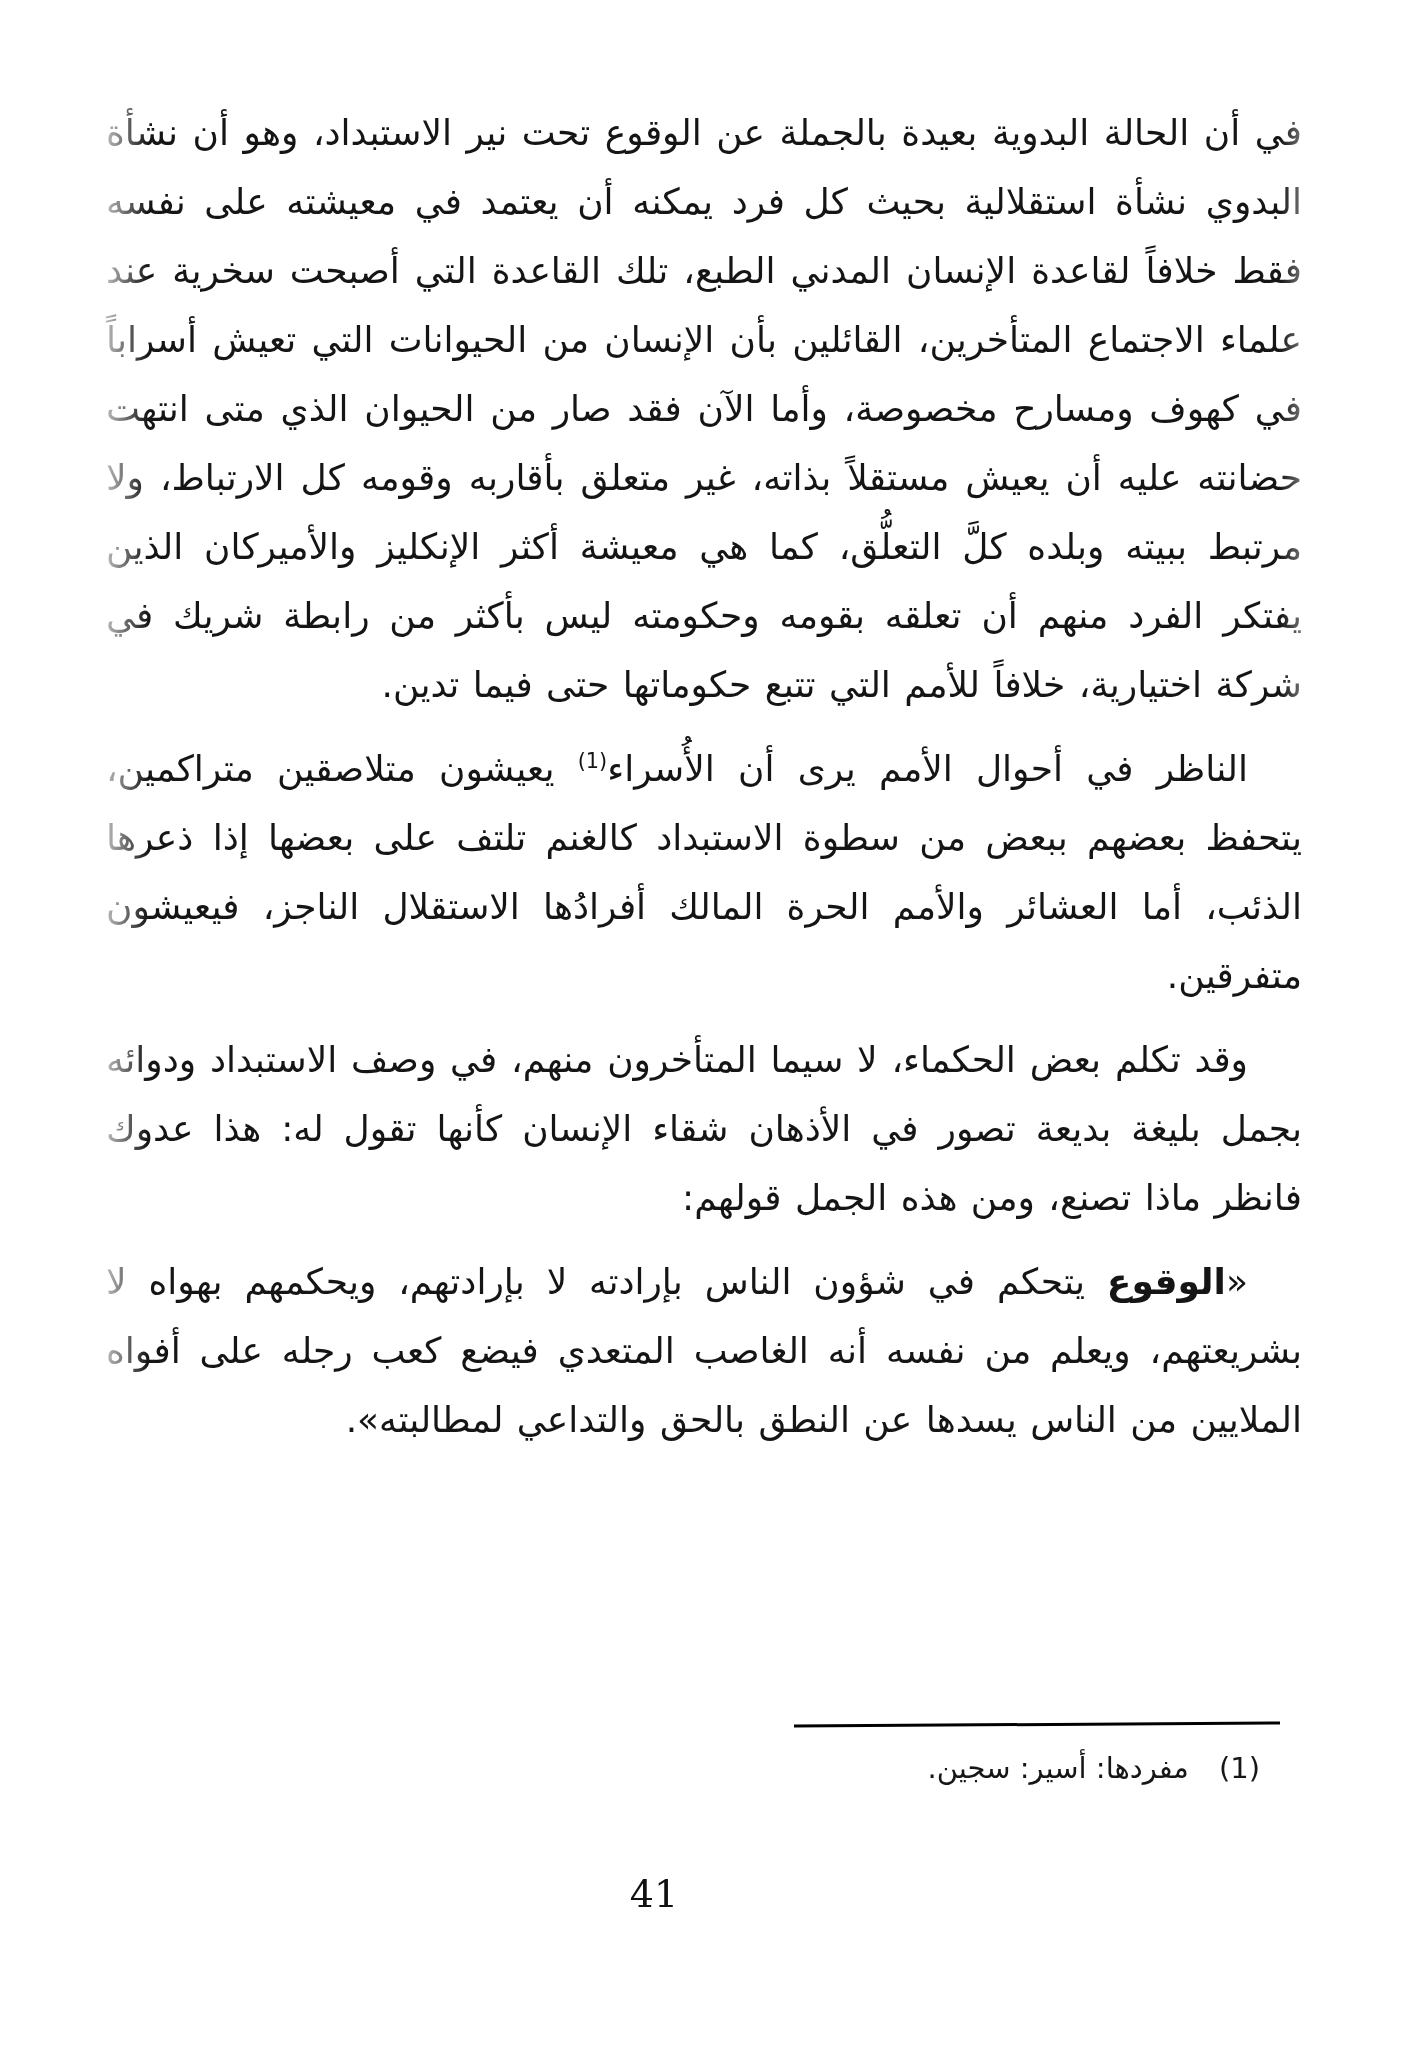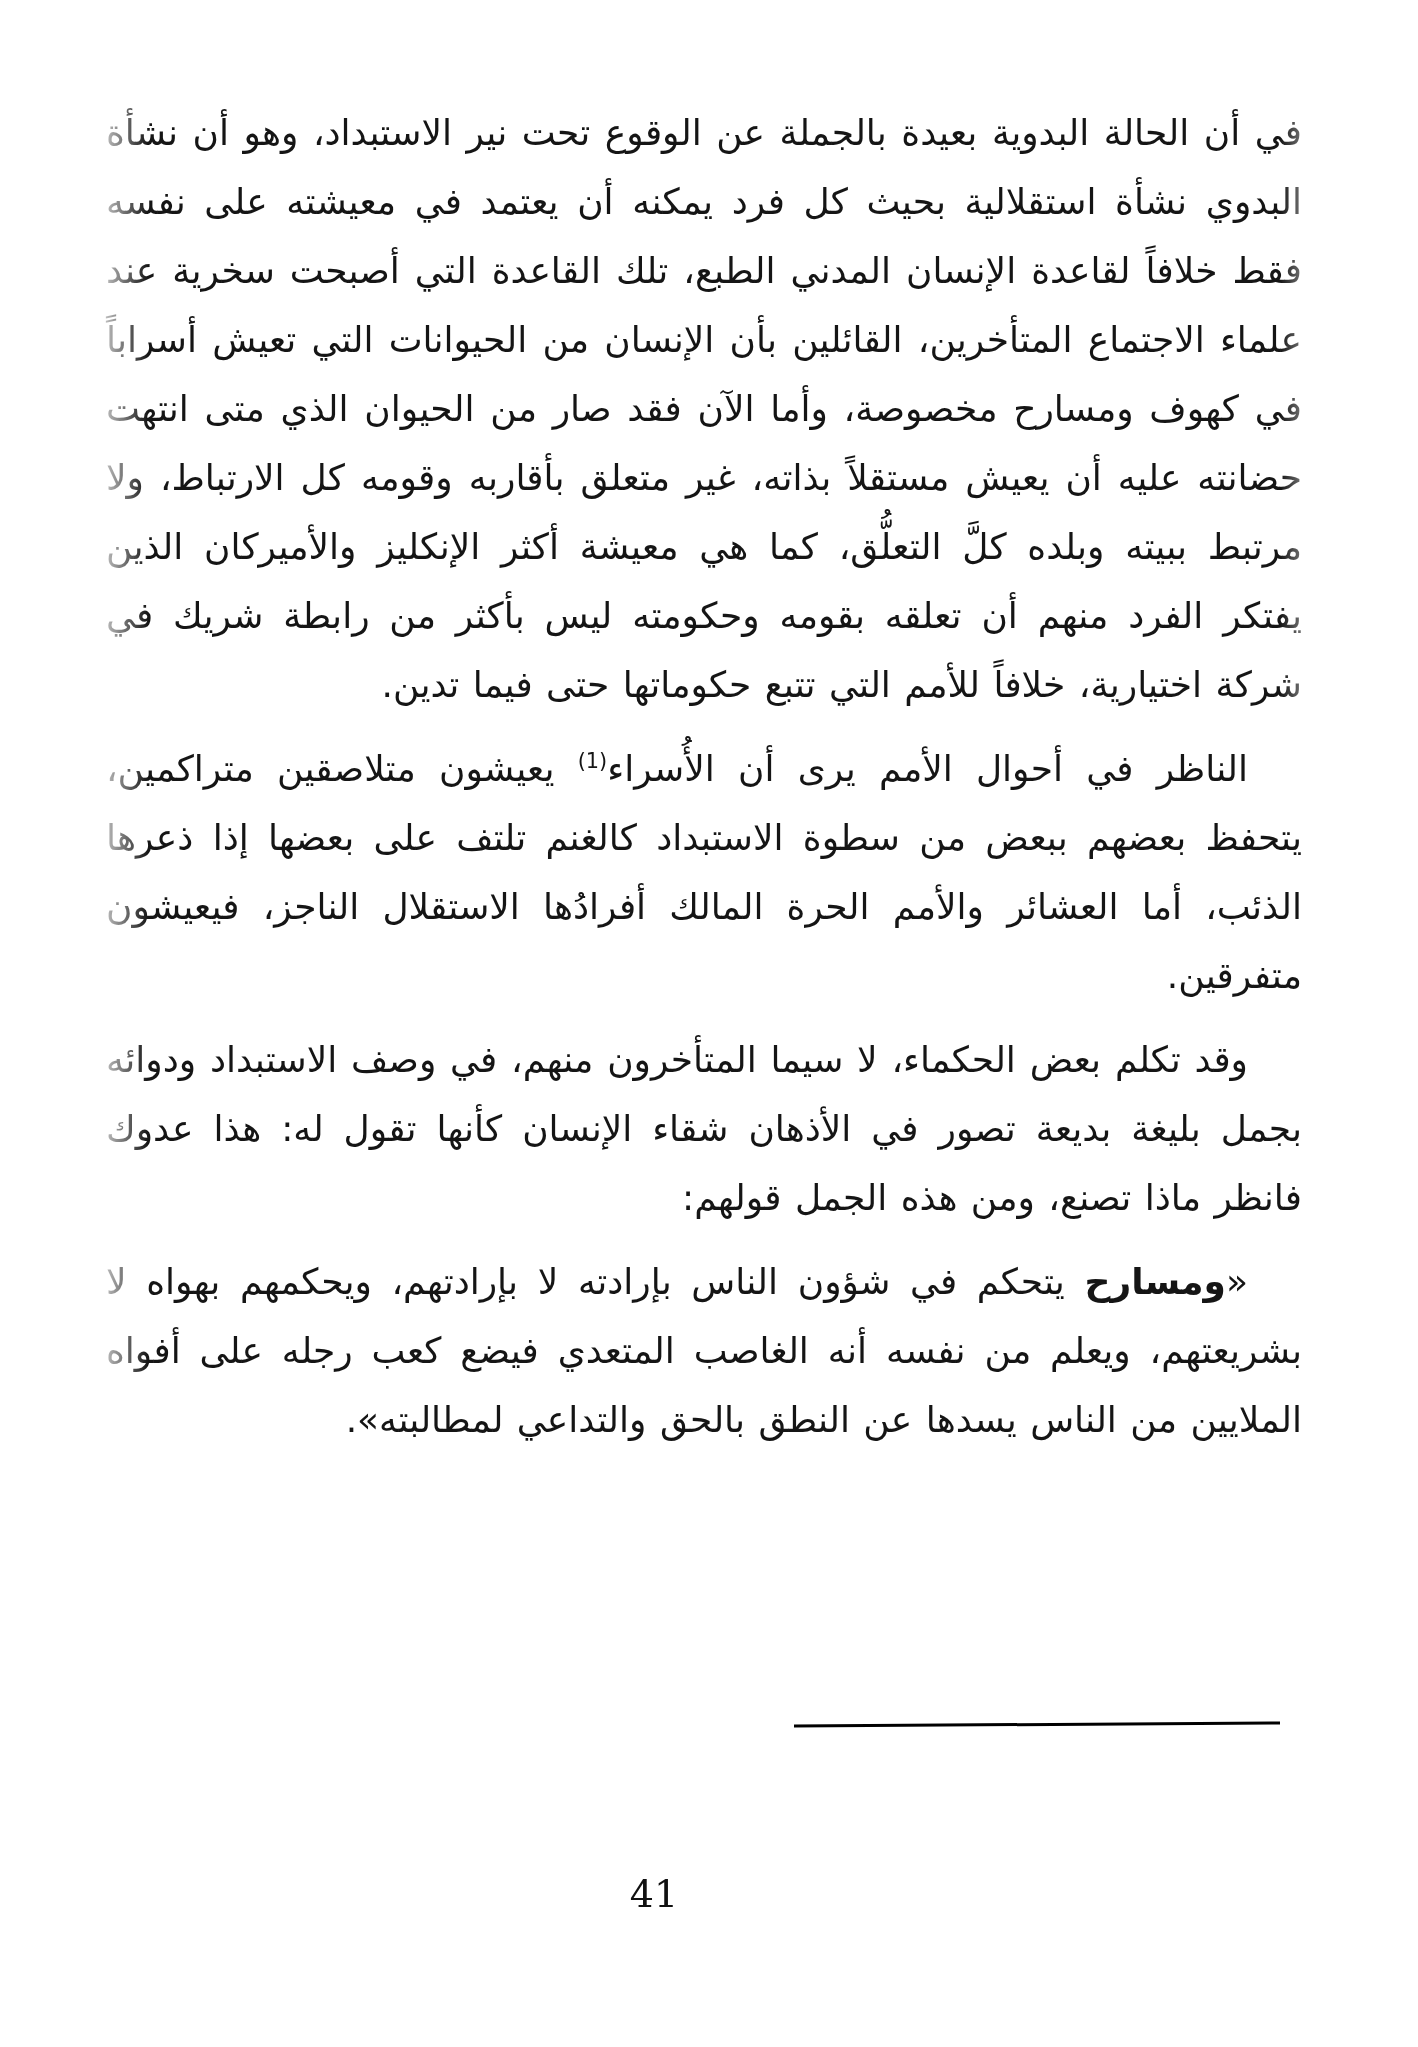--- a/index.html
+++ b/index.html
@@ -108,25 +108,28 @@
 <div class="scan-page">
 
   <div class="text-block">
 
     <p><span>في أن الحالة البدوية بعيدة بالجملة عن الوقوع تحت نير الاستبداد، وهو أن نشأة البدوي نشأة استقلالية بحيث كل فرد يمكنه أن يعتمد في معيشته على نفسه فقط خلافاً لقاعدة الإنسان المدني الطبع، تلك القاعدة التي أصبحت سخرية عند علماء الاجتماع المتأخرين، القائلين بأن الإنسان من الحيوانات التي تعيش أسراباً في كهوف ومسارح مخصوصة، وأما الآن فقد صار من الحيوان الذي متى انتهت حضانته عليه أن يعيش مستقلاً بذاته، غير متعلق بأقاربه وقومه كل الارتباط، ولا مرتبط ببيته وبلده كلَّ التعلُّق، كما هي معيشة أكثر الإنكليز والأميركان الذين يفتكر الفرد منهم أن تعلقه بقومه وحكومته ليس بأكثر من رابطة شريك في شركة اختيارية، خلافاً للأمم التي تتبع حكوماتها حتى فيما تدين.</span></p>
 
     <p class="indent"><span>الناظر في أحوال الأمم يرى أن الأُسراء</span><sup class="fn-ref">(1)</sup><span> يعيشون متلاصقين متراكمين، يتحفظ بعضهم ببعض من سطوة الاستبداد كالغنم تلتف على بعضها إذا ذعرها الذئب، أما العشائر والأمم الحرة المالك أفرادُها الاستقلال الناجز، فيعيشون متفرقين.</span></p>
 
     <p class="indent"><span>وقد تكلم بعض الحكماء، لا سيما المتأخرون منهم، في وصف الاستبداد ودوائه بجمل بليغة بديعة تصور في الأذهان شقاء الإنسان كأنها تقول له: هذا عدوك فانظر ماذا تصنع، ومن هذه الجمل قولهم:</span></p>
 
-    <p class="indent"><span>«</span><span class="bold-word">ومسارح</span><span> يتحكم في شؤون الناس بإرادته لا بإرادتهم، ويحكمهم بهواه لا بشريعتهم، ويعلم من نفسه أنه الغاصب المتعدي فيضع كعب رجله على أفواه الملايين من الناس يسدها عن النطق بالحق والتداعي لمطالبته».</span></p>
+    <p class="indent"><span>«</span><span class="bold-word">الوقوع</span><span> يتحكم في شؤون الناس بإرادته لا بإرادتهم، ويحكمهم بهواه لا بشريعتهم، ويعلم من نفسه أنه الغاصب المتعدي فيضع كعب رجله على أفواه الملايين من الناس يسدها عن النطق بالحق والتداعي لمطالبته».</span></p>
 
   </div>
 
   <div class="footnote-rule"></div>
 
+  <div class="footnote">
+    <span class="fn-marker">(1)</span><span>مفردها: أسير: سجين.</span>
+  </div>
 
   <div class="page-number">41</div>
 
   <div class="scan-fade-left"></div>
   <div class="scan-fade-right"></div>
 
 </div>
 
 </body></html>

